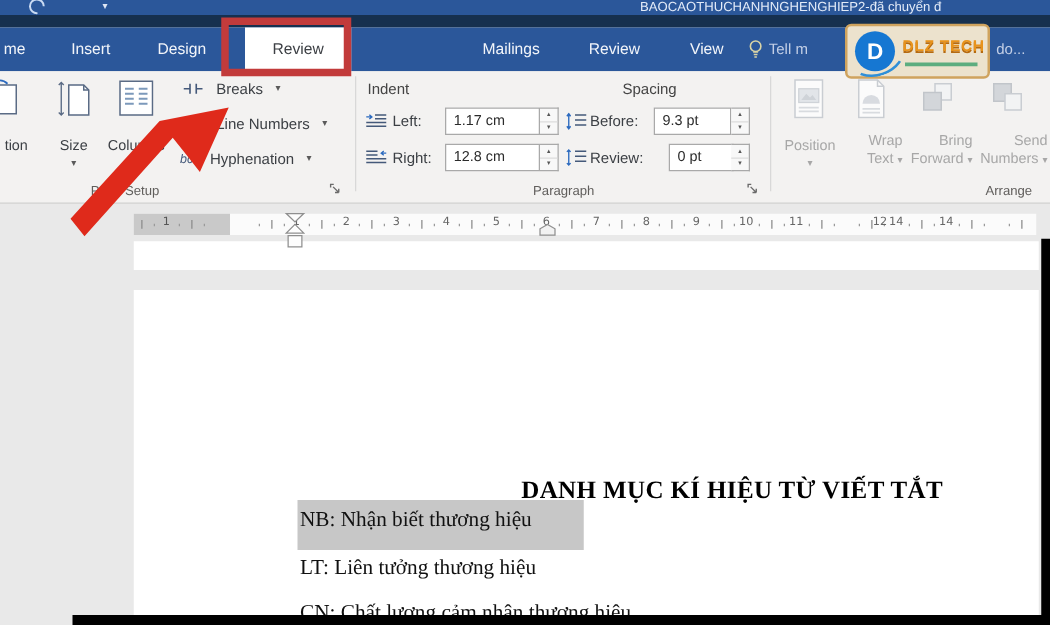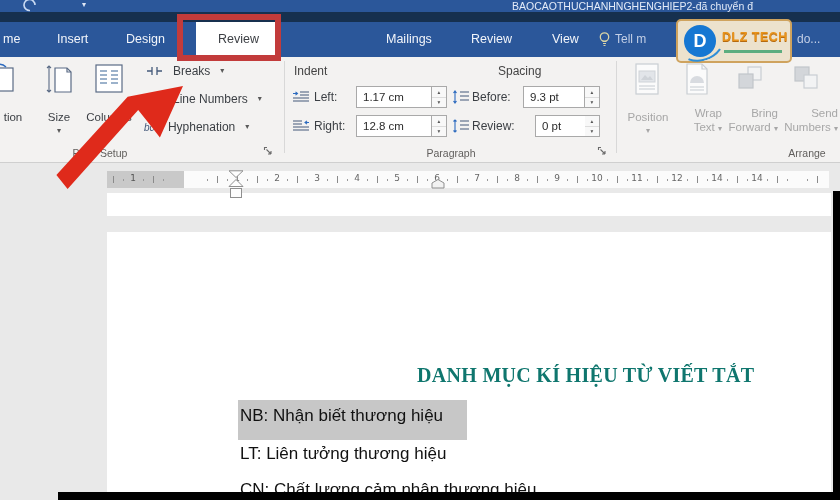--- a/index.html
+++ b/index.html
@@ -72,24 +72,24 @@
   .rtick{position:absolute;top:5px;width:1px;height:7px;background:#8a8a8a;}
   .rdot{position:absolute;top:8px;width:1px;height:2px;background:#9a9a9a;}
   .rnum{position:absolute;top:2px;font-size:9px;color:#666;transform:translateX(-50%);
         font-family:"DejaVu Sans",sans-serif;}
   .rnum-margin{color:#555;}
   .marker{position:absolute;z-index:10;}
 
   
   .prev-page{position:absolute;left:107px;top:193px;width:724px;height:23px;background:#fff;}
   .page{position:absolute;left:107px;top:232px;width:724px;height:268px;background:#fff;}
-  .doc-heading{position:absolute;left:310px;top:132px;font-family:"Liberation Serif","DejaVu Serif",serif;
-               font-weight:bold;font-size:20px;color:#0f766e;letter-spacing:0.3px;white-space:nowrap;}
+  .doc-heading{position:absolute;left:310px;top:149px;font-family:"Liberation Serif","DejaVu Serif",serif;
+               font-weight:bold;font-size:20px;color:#000000;letter-spacing:0.3px;white-space:nowrap;}
   .hl-block{position:absolute;left:131px;top:168px;width:229px;height:40px;background:#c7c7c7;}
-  .doc-line{position:absolute;left:133px;font-family:Liberation Sans, sans-serif;
+  .doc-line{position:absolute;left:133px;font-family:Liberation Serif, serif;
             font-size:17px;color:#111;white-space:nowrap;}
 
   
   .arrow-overlay{position:absolute;left:0;top:0;width:840px;height:500px;z-index:50;pointer-events:none;}
   .bar-right{position:absolute;left:833px;top:191px;width:7px;height:309px;background:#000;z-index:60;}
   .bar-bottom{position:absolute;left:58px;top:492px;width:782px;height:8px;background:#000;z-index:60;}
 </style>
 </head>
 <body>
 
@@ -344,21 +344,21 @@
       <span class="rnum" style="left: 170px;">2</span>
       <span class="rnum" style="left: 210px;">3</span>
       <span class="rnum" style="left: 250px;">4</span>
       <span class="rnum" style="left: 290px;">5</span>
       <span class="rnum" style="left: 330px;">6</span>
       <span class="rnum" style="left: 370px;">7</span>
       <span class="rnum" style="left: 410px;">8</span>
       <span class="rnum" style="left: 450px;">9</span>
       <span class="rnum" style="left: 490px;">10</span>
       <span class="rnum" style="left: 530px;">11</span>
-      <span class="rnum" style="left: 570px;">12</span>
+      <span class="rnum" style="left: 597px;">12</span>
       <span class="rnum" style="left: 610px;">14</span>
       <span class="rnum" style="left: 650px;">14</span>
       <span class="rnum rnum-margin" style="left: 26px;">1</span>
     </div>
   <svg class="marker" style="left:227px;top:170px" width="18" height="30" viewBox="0 0 18 30">
     <polygon points="2,0.8 16,0.8 9,7.5" fill="#fdfdfd" stroke="#8f8f8f" stroke-width="1"></polygon>
     <polygon points="2,16.5 16,16.5 9,9.5" fill="#fdfdfd" stroke="#8f8f8f" stroke-width="1"></polygon>
     <rect x="3.5" y="18.5" width="11" height="9" fill="#fdfdfd" stroke="#8f8f8f" stroke-width="1"></rect>
   </svg>
   <svg class="marker" style="left:431px;top:179px" width="14" height="10" viewBox="0 0 14 10">

